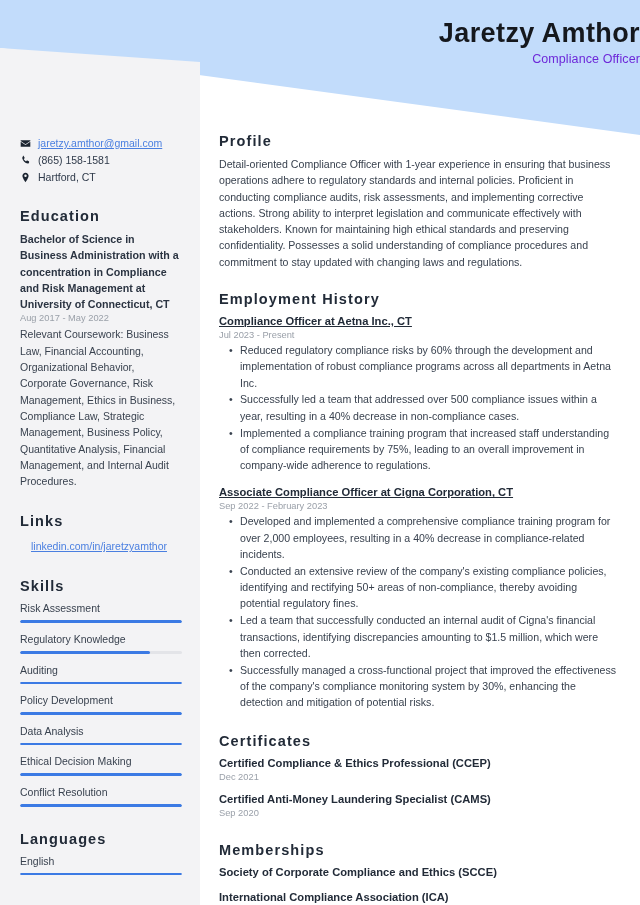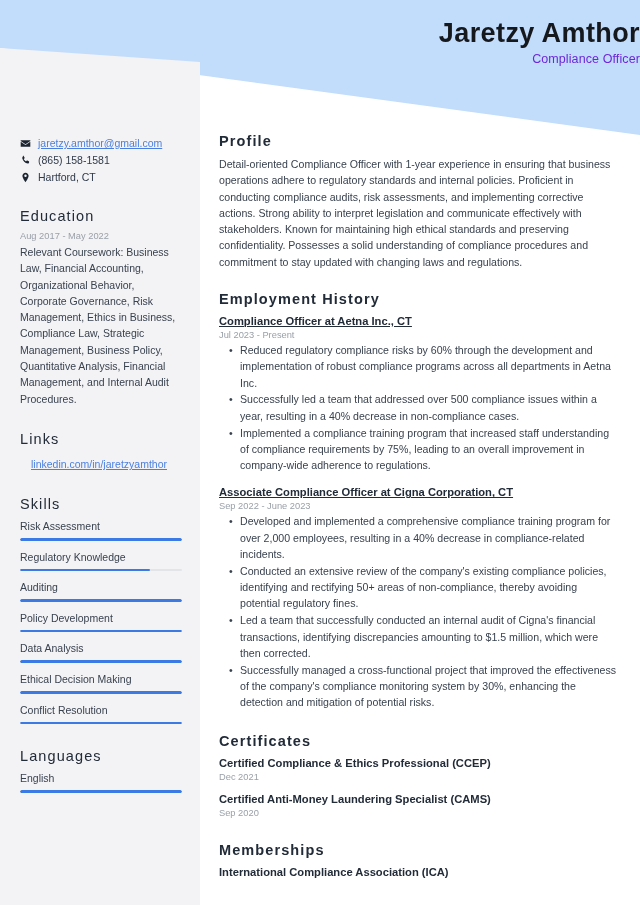--- a/index.html
+++ b/index.html
@@ -97,21 +97,21 @@
   }
   .c-icon svg { display: block; }
   .contact-link {
     color: #4a7fe0;
     text-decoration: underline;
     word-break: break-all;
   }
 
   .side-h {
     font-size: 14.5px;
-    font-weight: normal;
+    font-weight: bold;
     letter-spacing: 1.1px;
     color: #222b38;
     margin-top: 24px;
     margin-bottom: 7px;
   }
   .edu-degree {
     font-size: 10.7px;
     font-weight: bold;
     line-height: 16.3px;
     color: #2b3442;
@@ -283,20 +283,21 @@
           <svg width="11" height="11" viewBox="0 0 16 16" fill="currentColor">
               <path d="M8 1C5.5 1 3.5 3 3.5 5.5 3.5 9 8 15 8 15s4.5-6 4.5-9.5C12.5 3 10.5 1 8 1zm0 6.2a1.8 1.8 0 110-3.6 1.8 1.8 0 010 3.6z"></path>
             </svg>
         </span>
         <span>Hartford, CT</span>
       </div>
     </div>
 
     <div>
       <div class="side-h">Education</div>
+      <div class="edu-degree">Bachelor of Science in Business Administration with a concentration in Compliance and Risk Management at University of Connecticut, CT</div>
       <div class="edu-date">Aug 2017 - May 2022</div>
       <div class="edu-desc">Relevant Coursework: Business Law, Financial Accounting, Organizational Behavior, Corporate Governance, Risk Management, Ethics in Business, Compliance Law, Strategic Management, Business Policy, Quantitative Analysis, Financial Management, and Internal Audit Procedures.</div>
     </div>
 
     <div>
       <div class="side-h">Links</div>
       <a class="link-line" href="#">linkedin.com/in/jaretzyamthor</a>
     </div>
 
     <div>
@@ -375,21 +376,21 @@
             <div class="job-head">Compliance Officer at Aetna Inc., CT</div>
             <div class="job-date">Jul 2023 - Present</div>
             <ul class="bullets">
               <li>Reduced regulatory compliance risks by 60% through the development and implementation of robust compliance programs across all departments in Aetna Inc.</li>
               <li>Successfully led a team that addressed over 500 compliance issues within a year, resulting in a 40% decrease in non-compliance cases.</li>
               <li>Implemented a compliance training program that increased staff understanding of compliance requirements by 75%, leading to an overall improvement in company-wide adherence to regulations.</li>
             </ul>
           </div>
           <div class="job">
             <div class="job-head">Associate Compliance Officer at Cigna Corporation, CT</div>
-            <div class="job-date">Sep 2022 - June 2023</div>
+            <div class="job-date">Sep 2022 - February 2023</div>
             <ul class="bullets">
               <li>Developed and implemented a comprehensive compliance training program for over 2,000 employees, resulting in a 40% decrease in compliance-related incidents.</li>
               <li>Conducted an extensive review of the company's existing compliance policies, identifying and rectifying 50+ areas of non-compliance, thereby avoiding potential regulatory fines.</li>
               <li>Led a team that successfully conducted an internal audit of Cigna's financial transactions, identifying discrepancies amounting to $1.5 million, which were then corrected.</li>
               <li>Successfully managed a cross-functional project that improved the effectiveness of the company's compliance monitoring system by 30%, enhancing the detection and mitigation of potential risks.</li>
             </ul>
           </div>
         </div>
     </div>
 
@@ -403,18 +404,19 @@
           <div class="cert">
             <div class="cert-name">Certified Anti-Money Laundering Specialist (CAMS)</div>
             <div class="cert-date">Sep 2020</div>
           </div>
         </div>
     </div>
 
     <div class="sec-memberships">
       <div class="main-h">Memberships</div>
       <div id="members-list">
+          <div class="member">Society of Corporate Compliance and Ethics (SCCE)</div>
           <div class="member">International Compliance Association (ICA)</div>
         </div>
     </div>
 
   </div>
 </div>
 
 </body></html>

